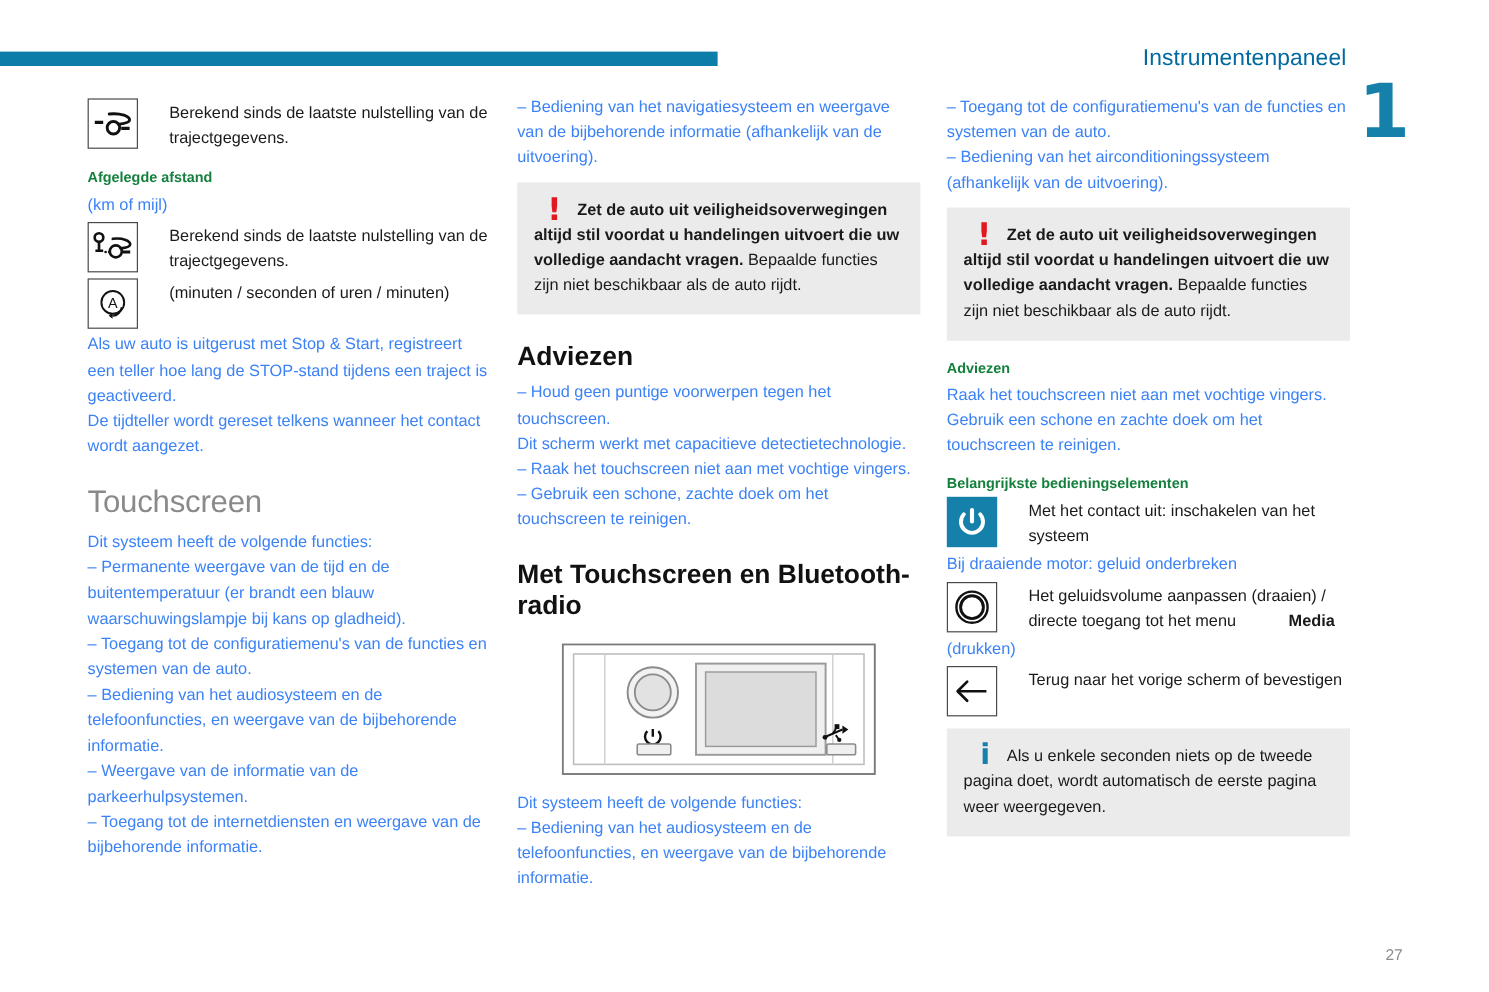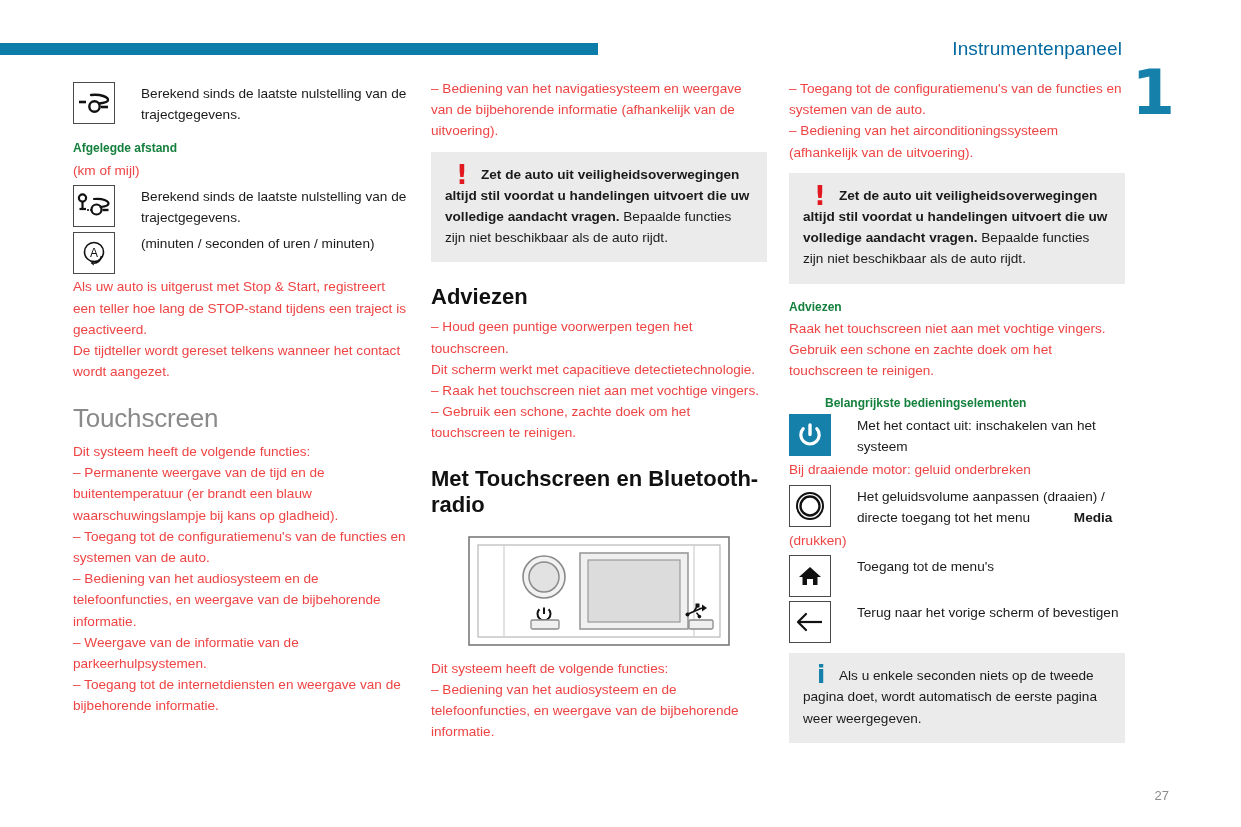--- a/index.html
+++ b/index.html
@@ -53,40 +53,40 @@
     width: 336px;
   }
   .col-1 { left: 73px; }
   .col-2 { left: 431px; }
   .col-3 { left: 789px; }
 
   p, .line {
     margin: 0;
     font-size: 13.6px;
     line-height: 21.2px;
-    color: #ef4444;
+    color: #3b82f6;
   }
   .para { margin: 0 0 0 0; }
 
   h2.section-title {
     font-size: 26px;
     font-weight: normal;
     color: #8a8a8a;
     margin: 22px 0 8px 0;
     line-height: 1.1;
     letter-spacing: -.2px;
   }
   h3.sub-title {
     font-size: 12px;
     font-weight: bold;
     margin: 16px 0 4px 0;
     line-height: 1.2;
     color: #15803d;
   }
-  h3.sub-title.tight { margin-top: 14px; margin-left: 36px; }
+  h3.sub-title.tight { margin-top: 14px; }
   h2.black-title {
     font-size: 22px;
     font-weight: bold;
     margin: 22px 0 6px 0;
     line-height: 1.18;
     color: #111;
   }
 
   
   .icon-row {
@@ -317,28 +317,20 @@
         <circle cx="16" cy="16" r="13" stroke="#111" stroke-width="2" fill="none"></circle>
         <circle cx="16" cy="16" r="9.5" stroke="#111" stroke-width="2.4" fill="none"></circle>
       </svg>
     </div>
     <div class="txt">
       <span>Het geluidsvolume aanpassen (draaien) / directe toegang tot het menu </span><span class="bold-inline">Media</span>
     </div>
   </div>
   <p class="para">(drukken)</p>
 
-  <div class="icon-row">
-    <div class="icon-box">
-      <svg width="26" height="24" viewBox="0 0 26 24">
-        <path d="M13 3 L24 13 L20.5 13 L20.5 21 L16 21 L16 15 L10 15 L10 21 L5.5 21 L5.5 13 L2 13 Z" fill="#111"></path>
-      </svg>
-    </div>
-    <div class="txt">Toegang tot de menu's</div>
-  </div>
 
   <div class="icon-row">
     <div class="icon-box">
       <svg width="30" height="22" viewBox="0 0 30 22">
         <line x1="3" y1="11" x2="27" y2="11" stroke="#111" stroke-width="2.2"></line>
         <polyline points="11,3 3,11 11,19" stroke="#111" stroke-width="2.2" fill="none" stroke-linecap="round" stroke-linejoin="round"></polyline>
       </svg>
     </div>
     <div class="txt">Terug naar het vorige scherm of bevestigen</div>
   </div>

